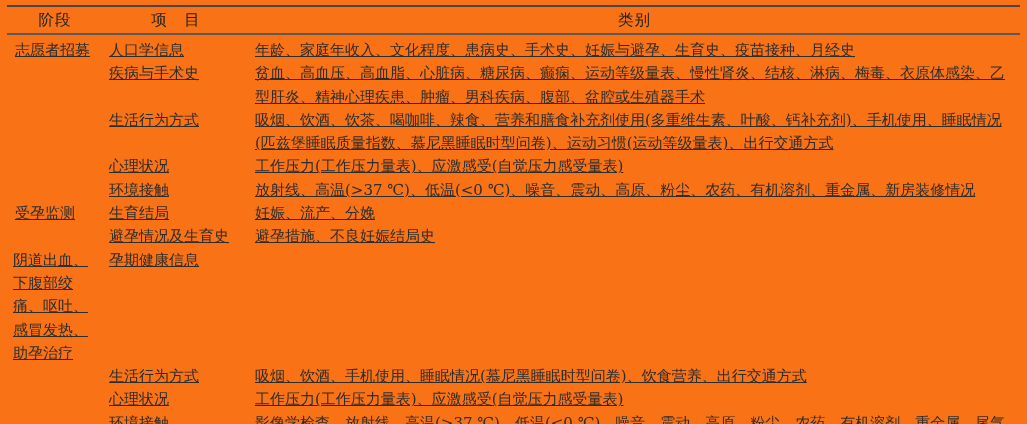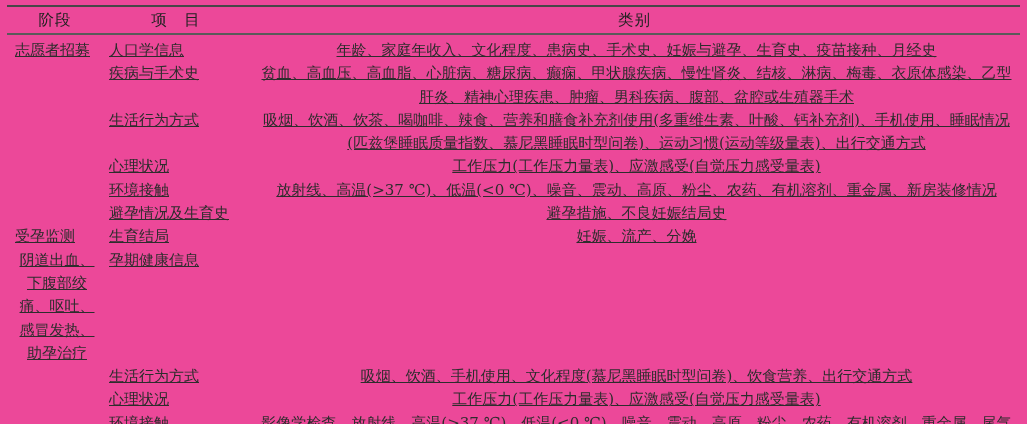--- a/index.html
+++ b/index.html
@@ -4,21 +4,21 @@
 <style>
   html, body {
     margin: 0;
     padding: 0;
     background: #ffffff;
   }
   .page {
     position: relative;
     width: 1027px;
     height: 424px;
-    background: #ec4899;
+    background: #f97316;
     font-family: "DejaVu Serif", "Liberation Serif", serif;
     color: #2d2d2d;
     overflow: hidden;
   }
   .three-line-table {
     position: absolute;
     left: 7px;
     top: 5px;
     width: 1013px;
     border-top: 2px solid #474747;
@@ -42,21 +42,21 @@
   .tbody {
     padding: 4px 0 6px 0;
     text-decoration: underline;
   }
   .td {
     font-size: 15px;
     line-height: 23.3px;
   }
   .td.stage   { padding-left: 8px; }
   .td.cat     { padding-left: 6px; }
-  .td.items   { padding-left: 6px; padding-right: 2px; text-align: center; }
+  .td.items   { padding-left: 6px; padding-right: 2px; }
 </style>
 </head>
 <body>
 
 <div class="page">
   <div class="three-line-table">
 
     <div class="tr head">
       <div class="th">阶段</div>
       <div class="th">项　目</div>
@@ -67,21 +67,21 @@
 
       <div class="tr">
         <div class="td stage">志愿者招募</div>
         <div class="td cat">人口学信息</div>
         <div class="td items">年龄、家庭年收入、文化程度、患病史、手术史、妊娠与避孕、生育史、疫苗接种、月经史</div>
       </div>
 
       <div class="tr">
         <div class="td stage"></div>
         <div class="td cat">疾病与手术史</div>
-        <div class="td items">贫血、高血压、高血脂、心脏病、糖尿病、癫痫、甲状腺疾病、慢性肾炎、结核、淋病、梅毒、衣原体感染、乙型肝炎、精神心理疾患、肿瘤、男科疾病、腹部、盆腔或生殖器手术</div>
+        <div class="td items">贫血、高血压、高血脂、心脏病、糖尿病、癫痫、运动等级量表、慢性肾炎、结核、淋病、梅毒、衣原体感染、乙型肝炎、精神心理疾患、肿瘤、男科疾病、腹部、盆腔或生殖器手术</div>
       </div>
 
       <div class="tr">
         <div class="td stage"></div>
         <div class="td cat">生活行为方式</div>
         <div class="td items">吸烟、饮酒、饮茶、喝咖啡、辣食、营养和膳食补充剂使用(多重维生素、叶酸、钙补充剂)、手机使用、睡眠情况(匹兹堡睡眠质量指数、慕尼黑睡眠时型问卷)、运动习惯(运动等级量表)、出行交通方式</div>
       </div>
 
       <div class="tr">
         <div class="td stage"></div>
@@ -89,40 +89,40 @@
         <div class="td items">工作压力(工作压力量表)、应激感受(自觉压力感受量表)</div>
       </div>
 
       <div class="tr">
         <div class="td stage"></div>
         <div class="td cat">环境接触</div>
         <div class="td items">放射线、高温(&gt;37 ℃)、低温(&lt;0 ℃)、噪音、震动、高原、粉尘、农药、有机溶剂、重金属、新房装修情况</div>
       </div>
 
       <div class="tr">
+        <div class="td stage">受孕监测</div>
+        <div class="td cat">生育结局</div>
+        <div class="td items">妊娠、流产、分娩</div>
+      </div>
+
+      <div class="tr">
         <div class="td stage"></div>
         <div class="td cat">避孕情况及生育史</div>
         <div class="td items">避孕措施、不良妊娠结局史</div>
-      </div>
-
-      <div class="tr">
-        <div class="td stage">受孕监测</div>
-        <div class="td cat">生育结局</div>
-        <div class="td items">妊娠、流产、分娩</div>
       </div>
 
       <div class="tr">
         <div class="td items">阴道出血、下腹部绞痛、呕吐、感冒发热、助孕治疗</div>
         <div class="td cat">孕期健康信息</div>
       </div>
 
       <div class="tr">
         <div class="td stage"></div>
         <div class="td cat">生活行为方式</div>
-        <div class="td items">吸烟、饮酒、手机使用、文化程度(慕尼黑睡眠时型问卷)、饮食营养、出行交通方式</div>
+        <div class="td items">吸烟、饮酒、手机使用、睡眠情况(慕尼黑睡眠时型问卷)、饮食营养、出行交通方式</div>
       </div>
 
       <div class="tr">
         <div class="td stage"></div>
         <div class="td cat">心理状况</div>
         <div class="td items">工作压力(工作压力量表)、应激感受(自觉压力感受量表)</div>
       </div>
 
       <div class="tr">
         <div class="td stage"></div>

